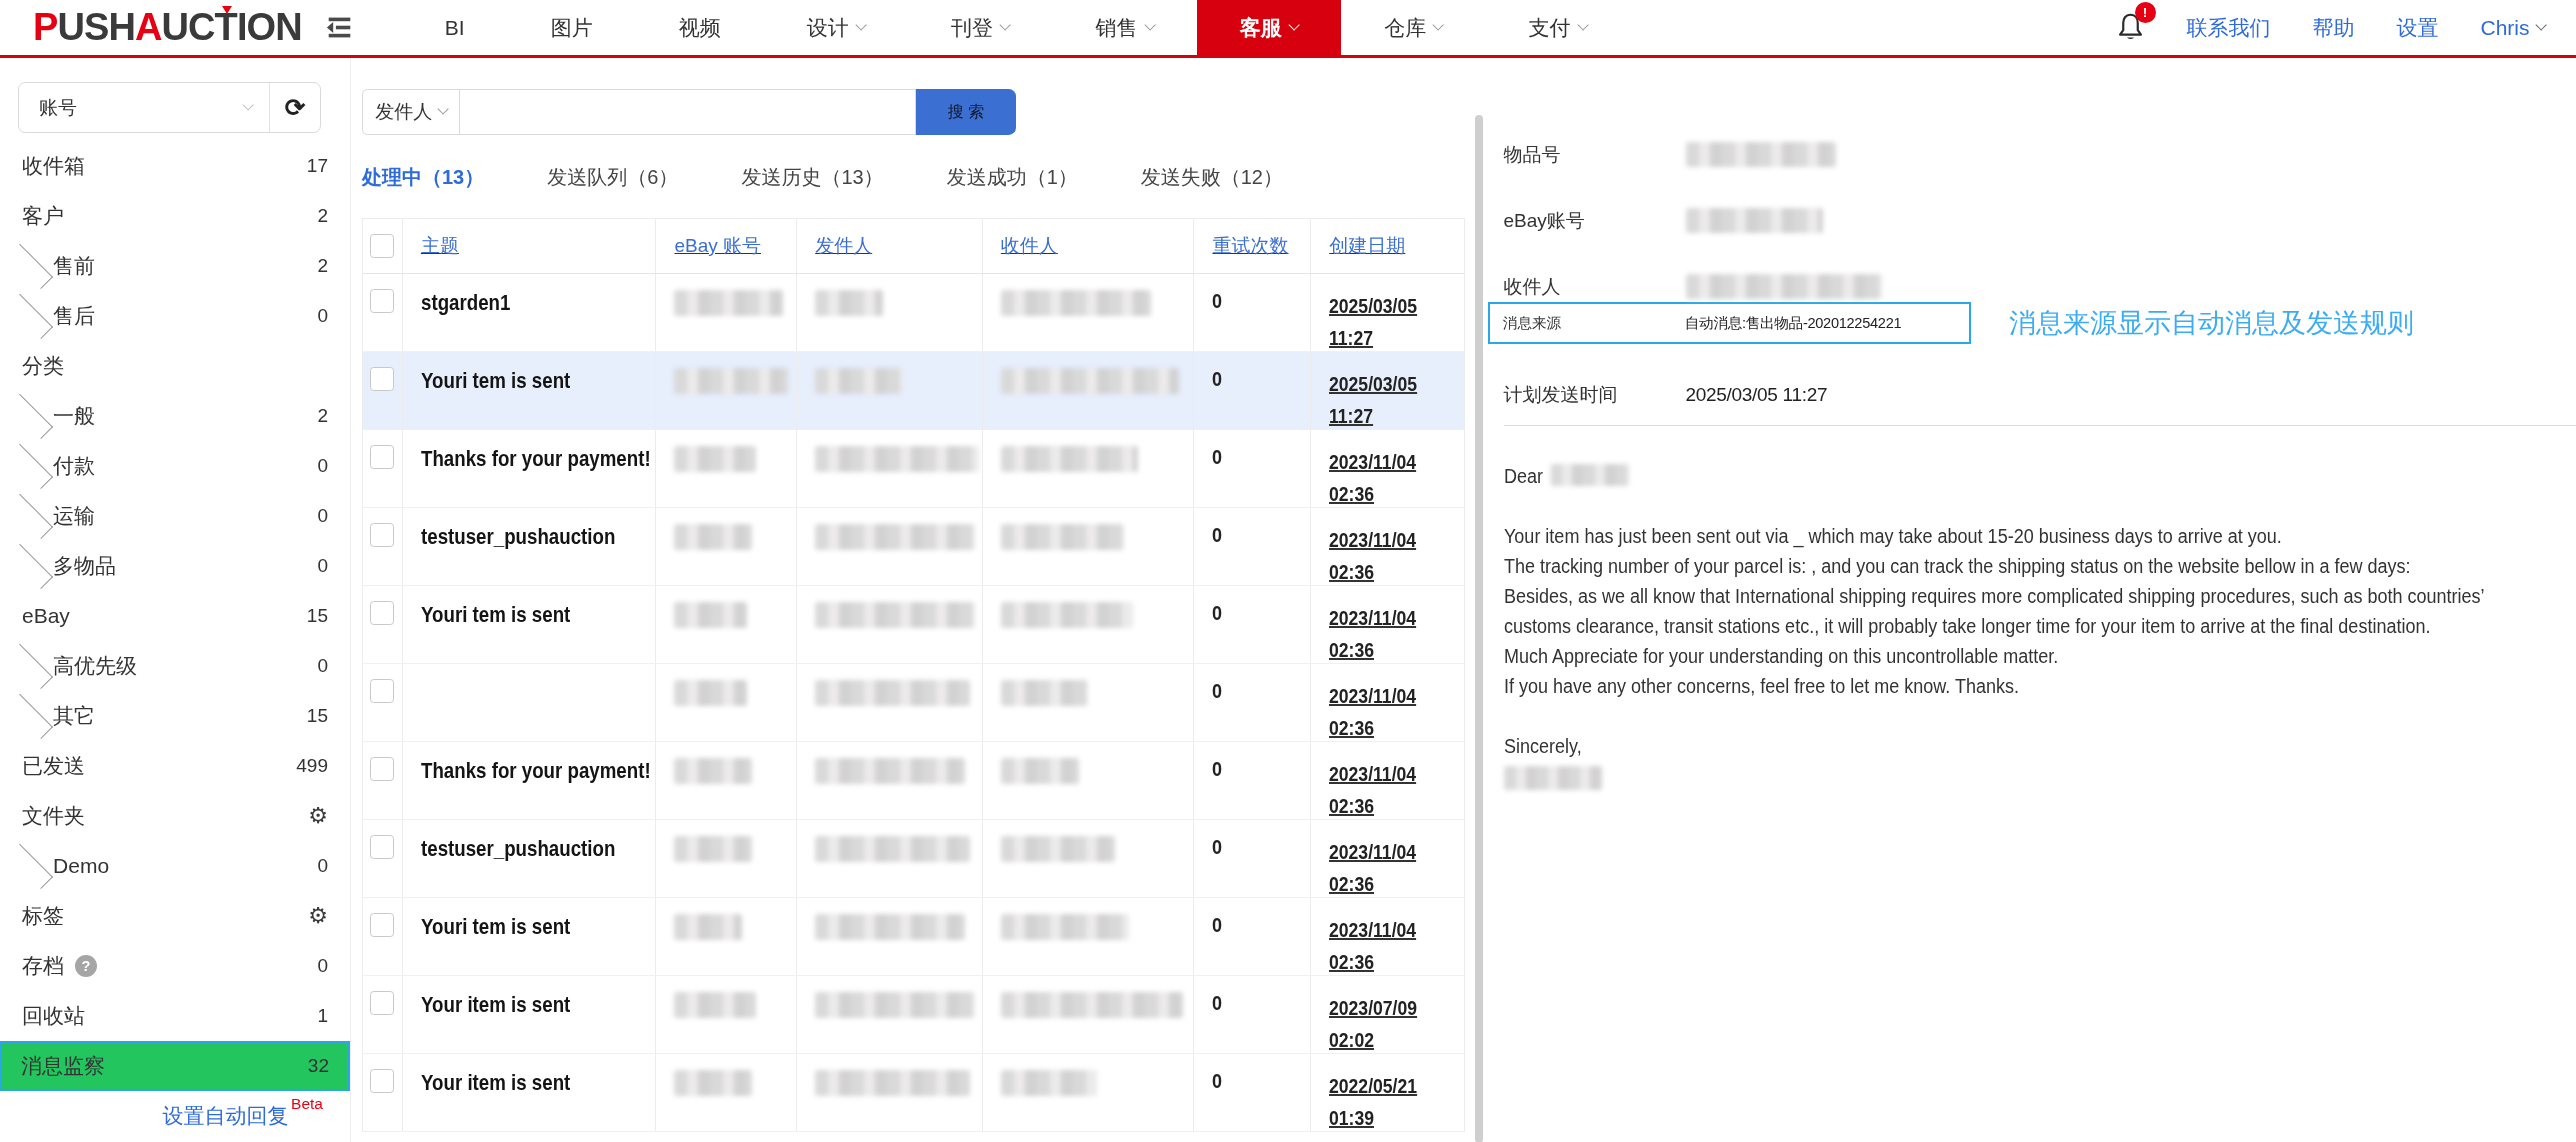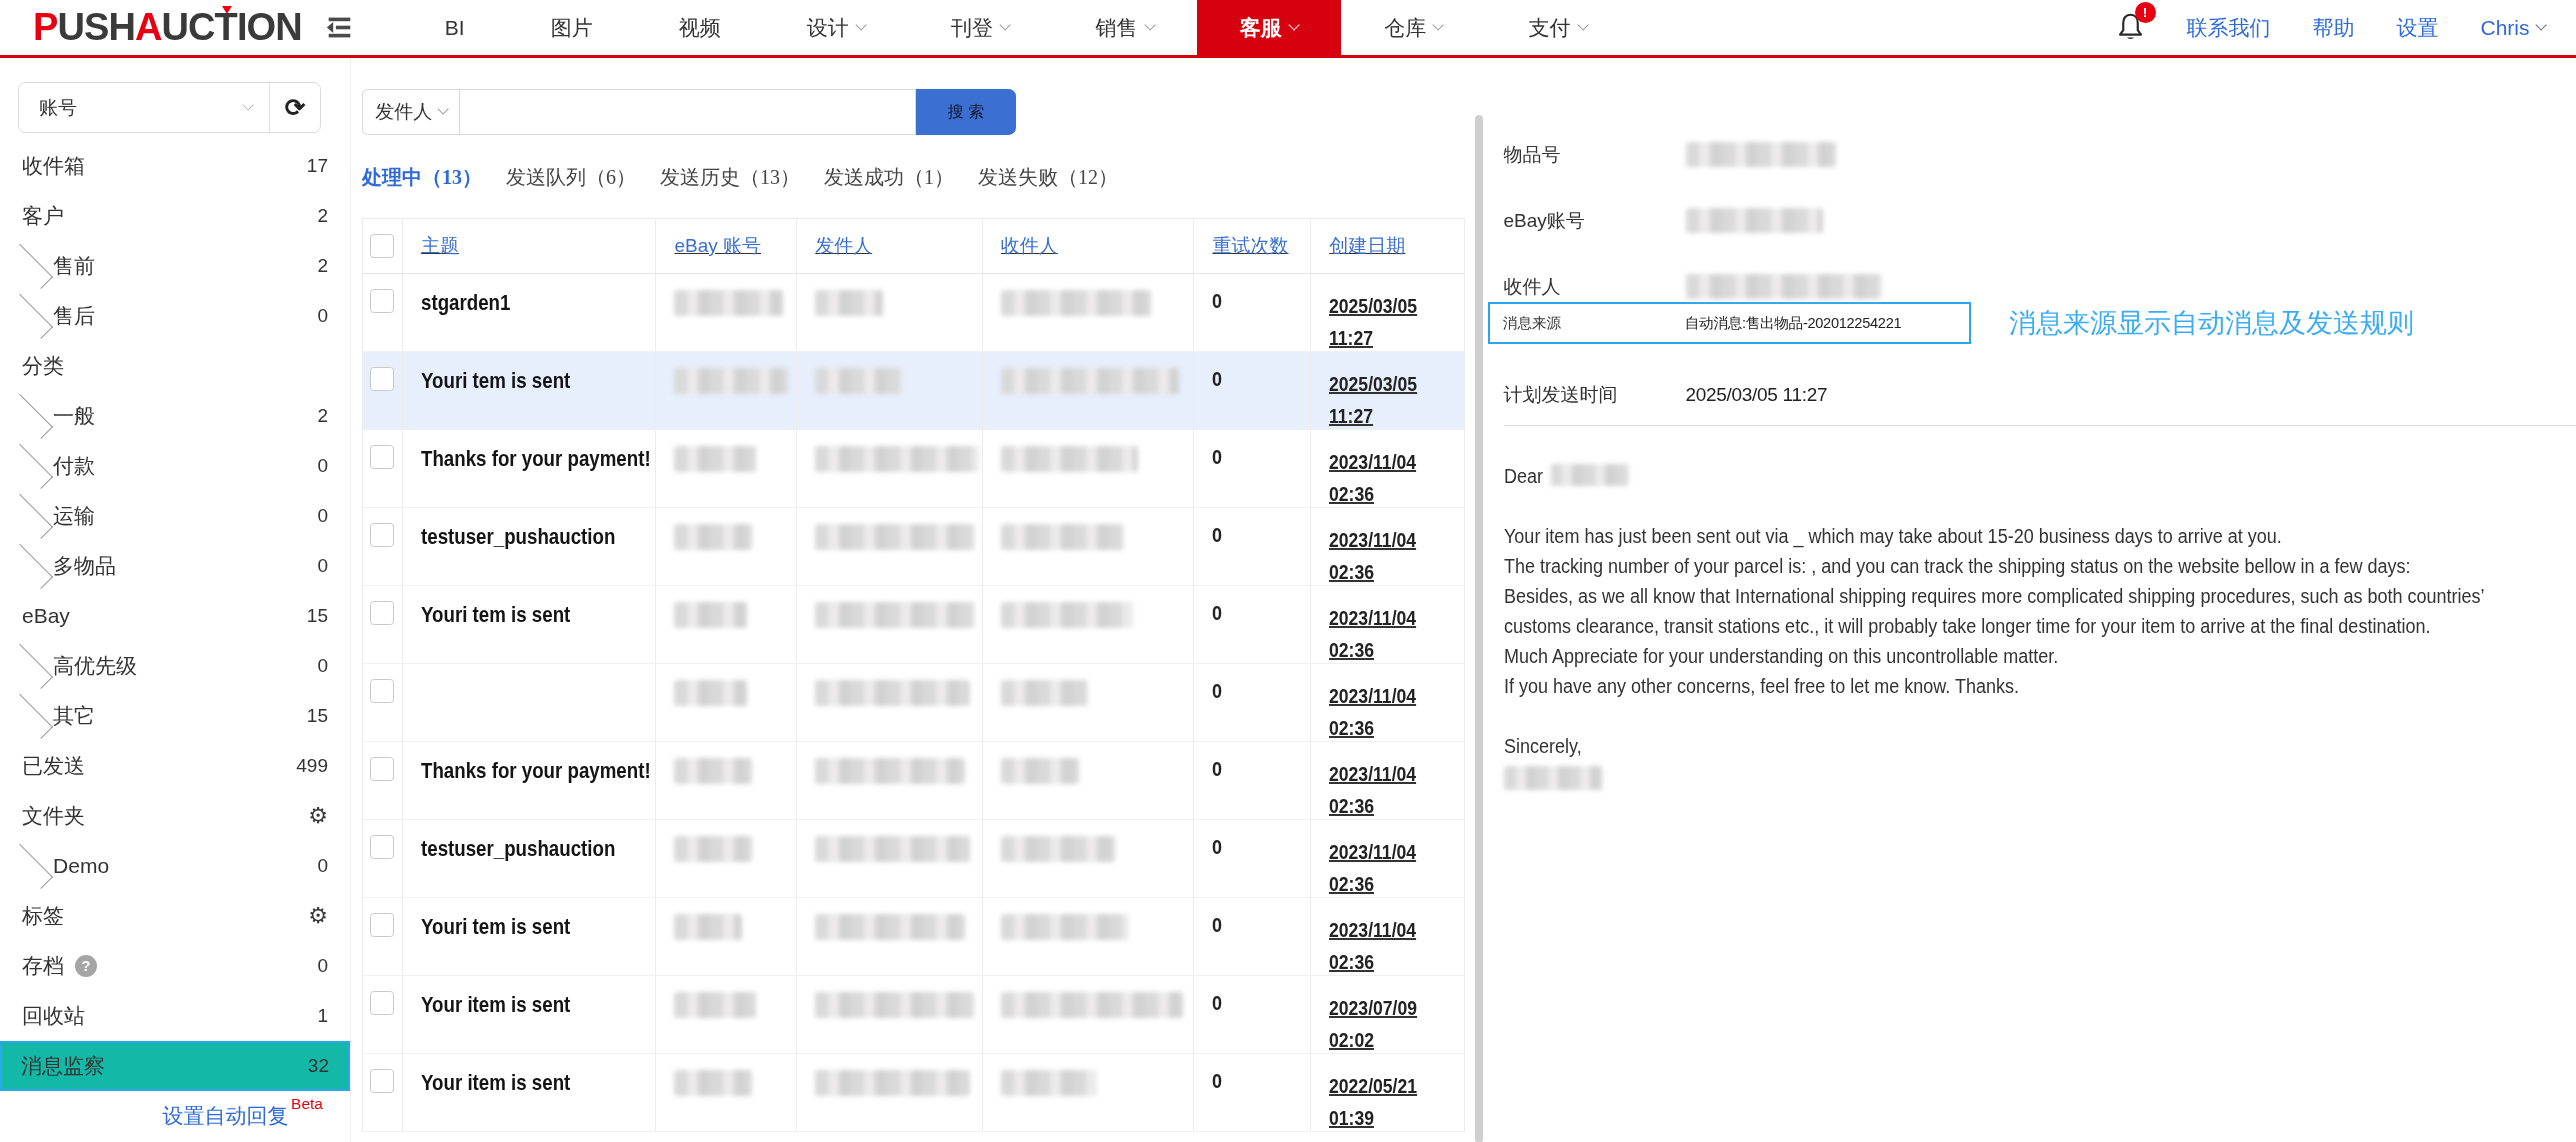--- a/index.html
+++ b/index.html
@@ -40,34 +40,34 @@
   .account-sel .cv { margin-left:auto; border-color:#c0c0c0; }
   .account-refresh { width:51px; border-left:0.9px solid #e3e3e3; display:flex; align-items:center; justify-content:center;
                      font-size:24.6px; font-weight:bold; color:#222; cursor:pointer; }
   .side-list { margin-top:8.2px; }
   .side-item { height:50px; display:flex; align-items:center; padding:0 22px; font-size:21px; color:#333; cursor:pointer; }
   .side-item .chev { color:#999; margin-right:14.6px; display:flex; }
   .side-item .count { margin-left:auto; font-size:19px; color:#333; }
   .side-item .gear { margin-left:auto; font-size:22px; color:#3a3a3a; cursor:pointer; }
   .help-ic { width:22px; height:22px; border-radius:50%; background:#a5a5a5; color:#fff; font-size:14.6px; font-weight:bold;
              display:inline-flex; align-items:center; justify-content:center; margin-left:11px; }
-  .side-item.active { background:#14b8a6; border:2.7px solid #2aa7ea; padding:0 19px; }
+  .side-item.active { background:#22c55e; border:2.7px solid #2aa7ea; padding:0 19px; }
   .side-footer { display:flex; justify-content:flex-end; align-items:flex-start; padding-right:27px; margin-top:11px; }
   .side-footer .link { color:#2e6bd8; font-size:21px; cursor:pointer; }
   .beta { color:#e60012; font-size:15.5px; position:relative; top:-7.3px; margin-left:2.7px; }
 
   
   .mid { width:1119px; flex-shrink:0; padding:31px 7.3px 0 11px; }
   .toolbar { display:flex; height:46px; }
   .filter-select { width:98px; border:0.9px solid #d9d9d9; border-radius:5.5px 0 0 5.5px; display:flex; align-items:center;
                    justify-content:center; gap:6.4px; font-size:19px; color:#333; cursor:pointer; }
   .search-input { width:456px; border:0.9px solid #d9d9d9; border-left:none; font-size:19px; padding:0 12.8px; outline:none; color:#333; }
   .search-btn { width:100px; background:#3b6fd1; color:#0f172a; font-size:16px; border:none; border-radius:0 7.3px 7.3px 0;
                 cursor:pointer; display:flex; align-items:center; justify-content:center; }
-  .tabs { display:flex; gap:24px; margin-top:29px; font-size:20px; color:#444;font-family:Liberation Serif, serif; }
+  .tabs { display:flex; gap:63px; margin-top:29px; font-size:20px; color:#444; }
   .tab { cursor:pointer; white-space:nowrap; }
   .tab.active { color:#2e6bd8; font-weight:bold; }
 
   .grid { margin-top:27px; width:1103px; border:0.9px solid #ececec; border-bottom:none; }
   .trow { display:flex;text-decoration:underline; }
   .tcell { border-right:0.9px solid #ececec; padding:16.4px 0 0 18px; overflow:hidden; }
   .tcell:last-child { border-right:none; }
   .c0 { width:40px; padding:14.6px 0 0 0; display:flex; justify-content:center; }
   .c1 { width:254px; } .c2 { width:141px; } .c3 { width:186px; } .c4 { width:212px; } .c5 { width:117px; } .c6 { width:153px; }
   .thead { height:55px; background:#fff; border-bottom:0.9px solid #e4e4e4; }

